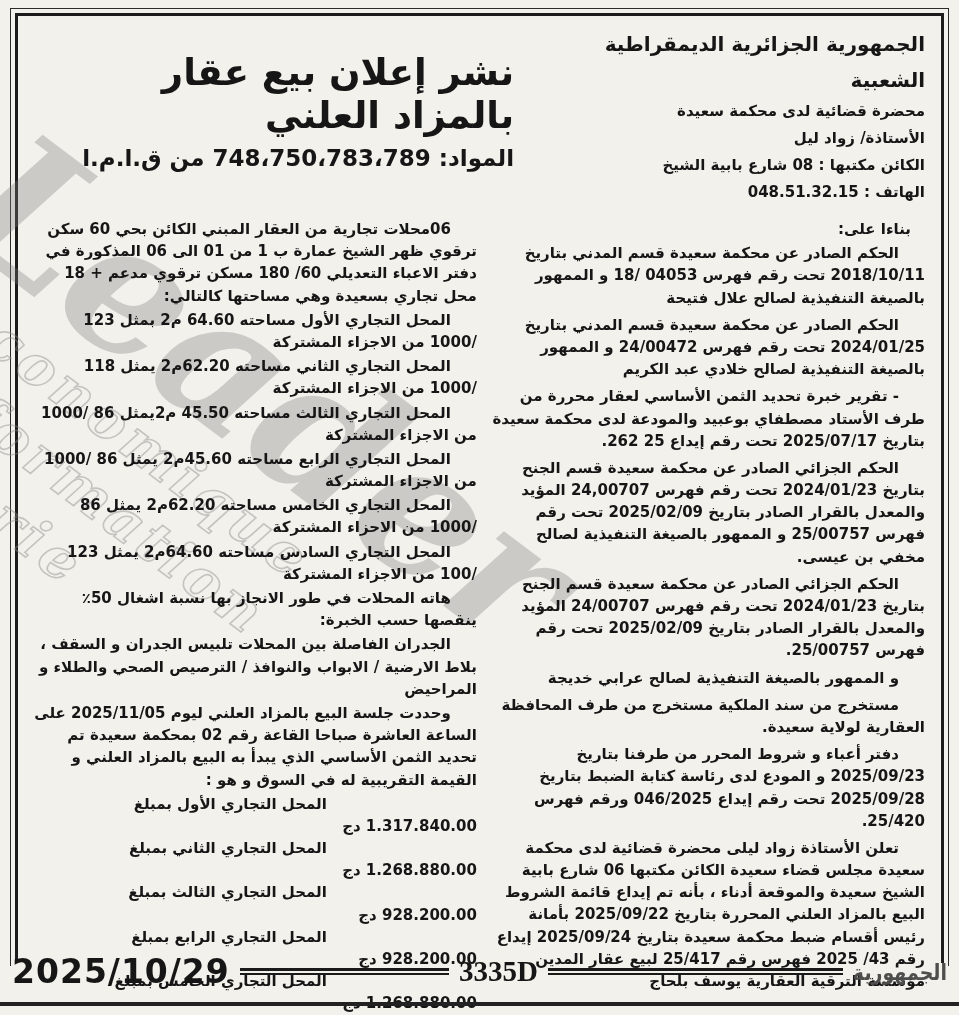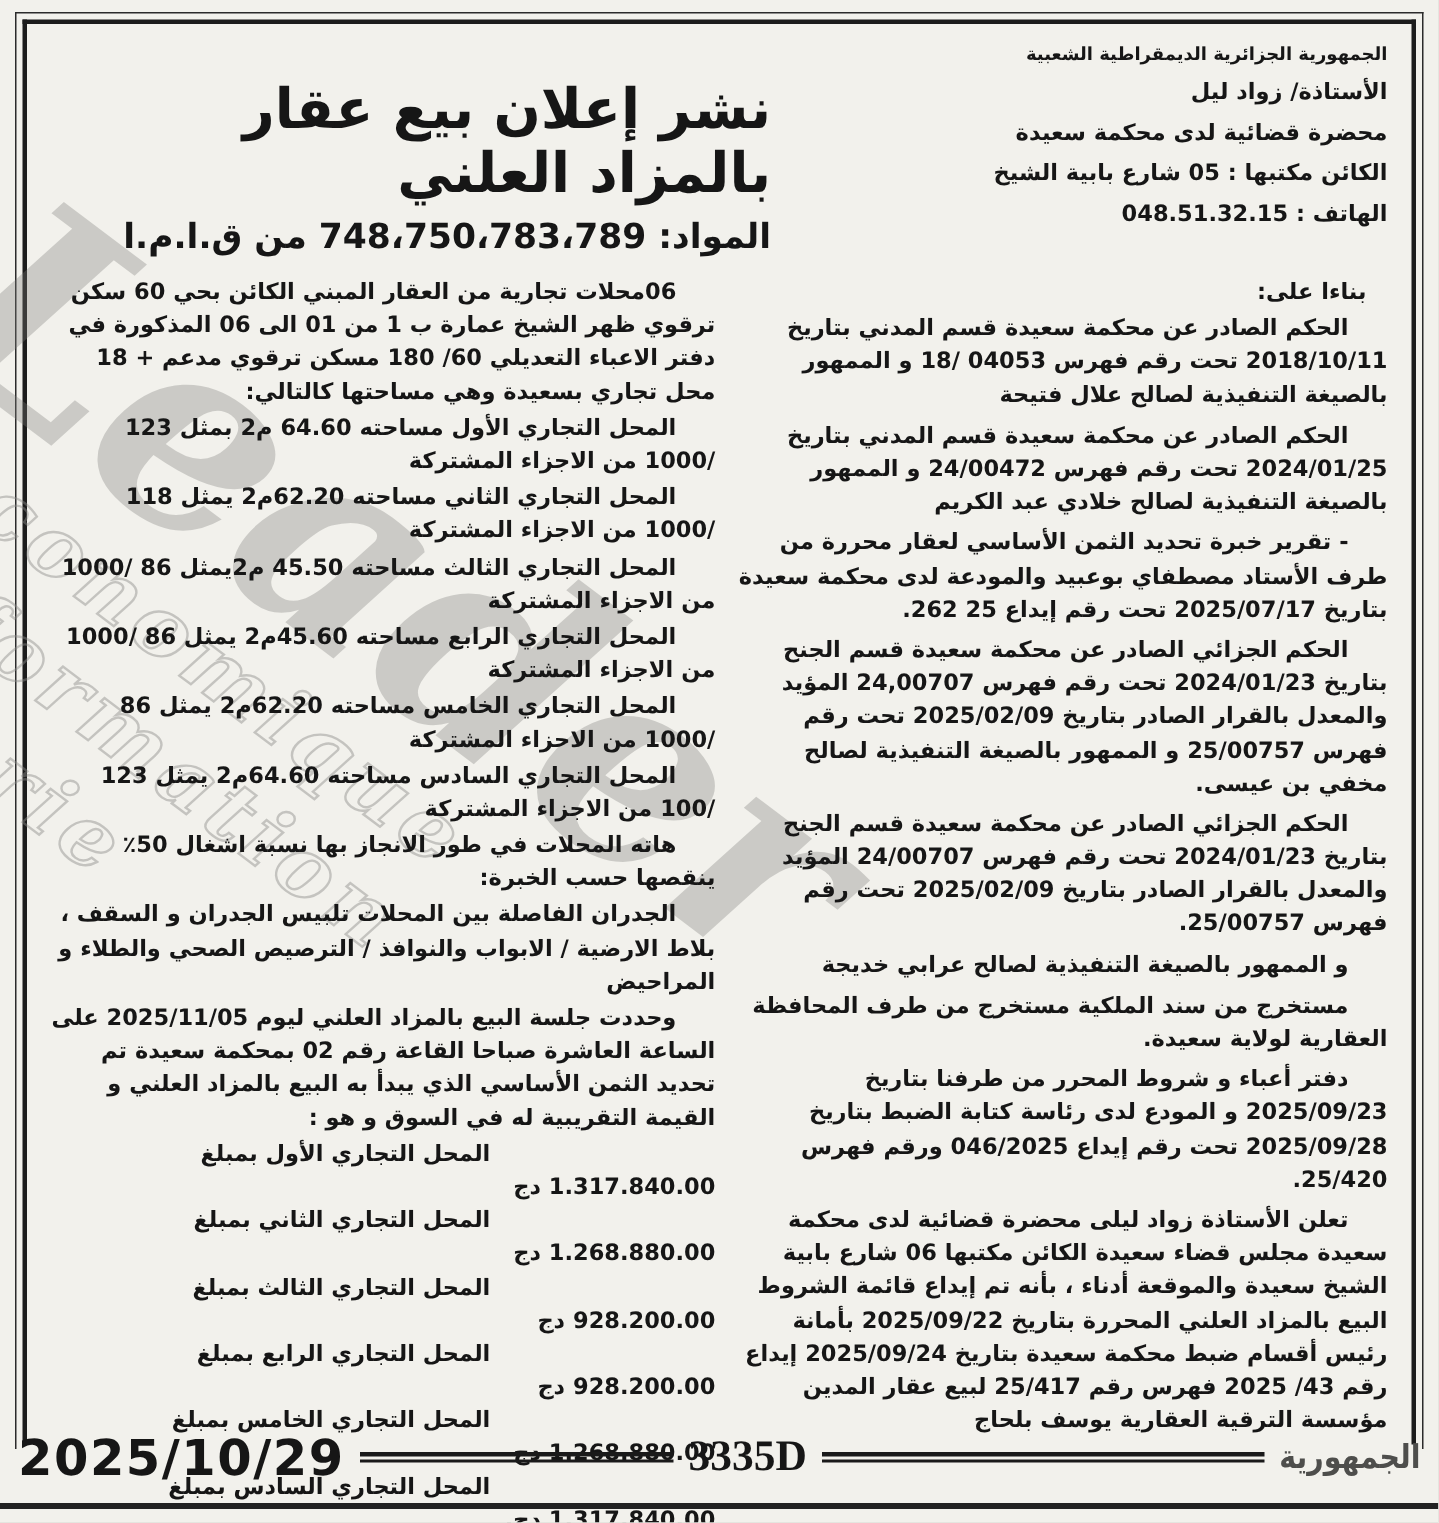--- a/index.html
+++ b/index.html
@@ -42,21 +42,21 @@
     font-style: italic; font-weight: 700;
     font-size: 56px; letter-spacing: 5px; line-height: 1.15;
     color: transparent;
     -webkit-text-stroke: 1.6px rgba(140,140,137,0.45);
   }
   
   .content { position: absolute; top: 24px; right: 34px; left: 34px; bottom: 70px; z-index: 1; }
   .header { display: flex; align-items: flex-start; }
   .header-right { width: 45%; text-align: right; font-weight: 700; font-size: 15px; line-height: 1.8; padding-top: 2px; }
   .header-right p { margin: 0; }
-  .header-right .republic { font-size: 12px; }
+  .header-right .republic { font-size: 20px; }
   .title-block { width: 55%; padding: 28px 10px 0 24px; }
   .title-main { font-size: 37px; font-weight: 800; letter-spacing: -1px; line-height: 1.15; margin: 0; }
   .title-articles { font-size: 23px; font-weight: 800; margin-top: 8px; }
   .columns { display: flex; gap: 14px; margin-top: 12px; }
   .col { font-size: 15px; font-weight: 700; line-height: 1.48; text-align: right; }
   .col-right { width: 49.5%; }
   .col-left  { width: 50.5%; }
   .col p { margin: 0 0 2px; text-indent: 26px; }
   .col-right p { margin-bottom: 5px; }
   .col p.lead { text-indent: 14px; margin-bottom: 2px; }
@@ -91,23 +91,23 @@
         <p>algerie</p>
       </div>
   </div>
 
   <div class="content">
 
     <div class="header">
       <div class="header-right">
         <p class="republic">الجمهورية الجزائرية الديمقراطية الشعبية</p>
         <div>
+            <p>محضرة قضائية لدى محكمة سعيدة</p>
             <p>الأستاذة/ زواد ليل</p>
-            <p>محضرة قضائية لدى محكمة سعيدة</p>
-            <p>الكائن مكتبها : 05 شارع بابية الشيخ</p>
+            <p>الكائن مكتبها : 08 شارع بابية الشيخ</p>
             <p>الهاتف : 048.51.32.15</p>
           </div>
       </div>
       <div class="title-block">
         <h1 class="title-main">نشر إعلان بيع عقار بالمزاد العلني</h1>
         <div class="title-articles">المواد: 748،750،783،789 من ق.ا.م.ا</div>
       </div>
     </div>
 
     <div class="columns">

